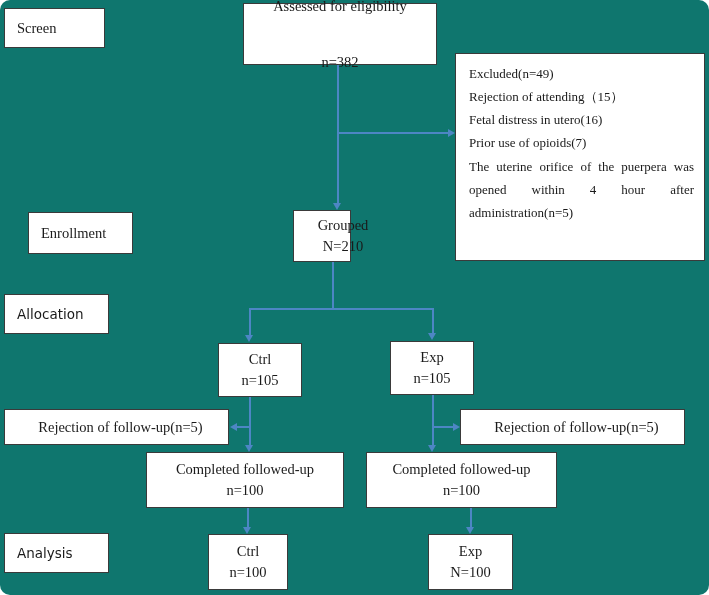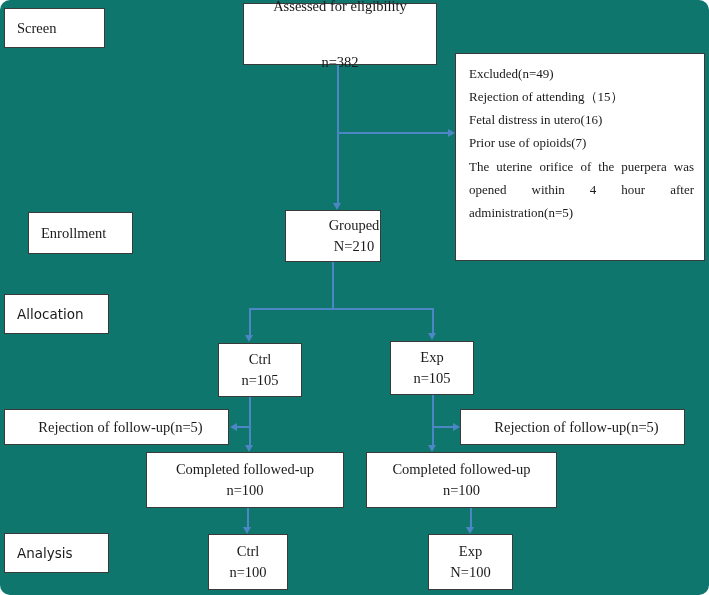--- a/index.html
+++ b/index.html
@@ -128,21 +128,21 @@
   </div>
 
   <div class="listbox" style="left:455px; top:53px; width:250px; height:208px;">
     <span class="li">Excluded(n=49)</span>
     <span class="li">Rejection of attending（15）</span>
     <span class="li">Fetal distress in utero(16)</span>
     <span class="li">Prior use of opioids(7)</span>
     <span class="li wrap">The uterine orifice of the puerpera was opened within 4 hour after administration(n=5)</span>
   </div>
 
-  <div class="box" style="left:285px; top:210px; width:96px; height:52px;padding-left:42px;">
+  <div class="box" style="left:293px; top:210px; width:58px; height:52px;padding-left:42px;">
     <span class="ln">Grouped</span>
     <span class="ln">N=210</span>
   </div>
 
   <div class="box" style="left:218px; top:343px; width:84px; height:54px;">
     <span class="ln">Ctrl</span>
     <span class="ln">n=105</span>
   </div>
 
   <div class="box" style="left:390px; top:341px; width:84px; height:54px;">

